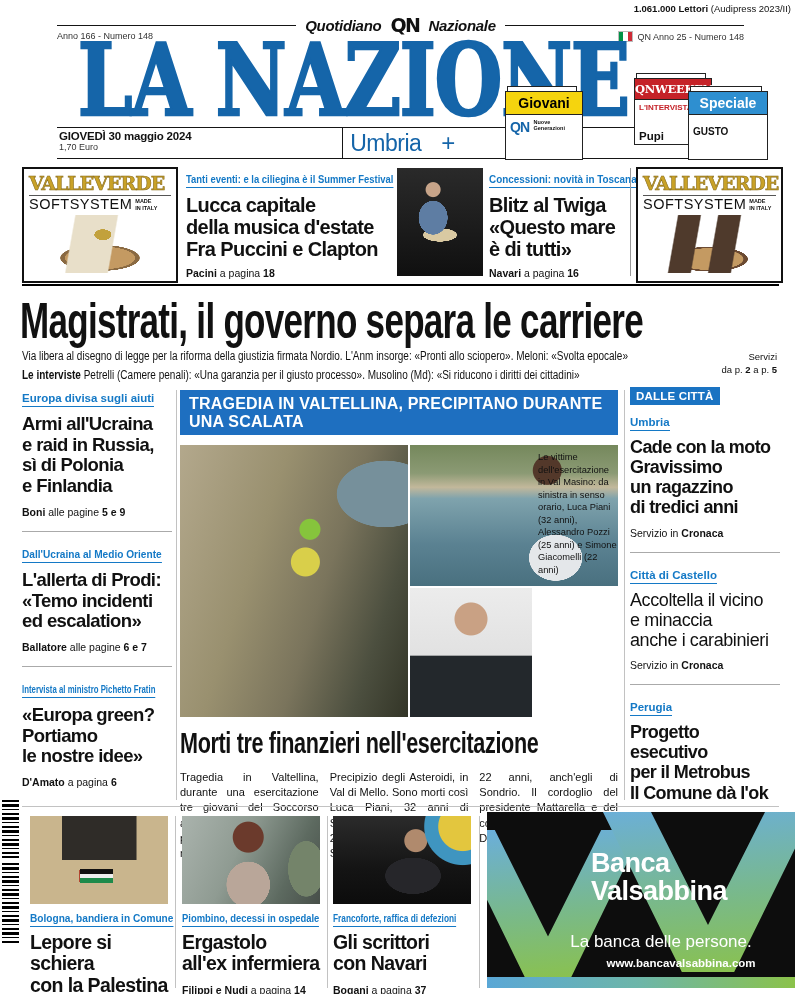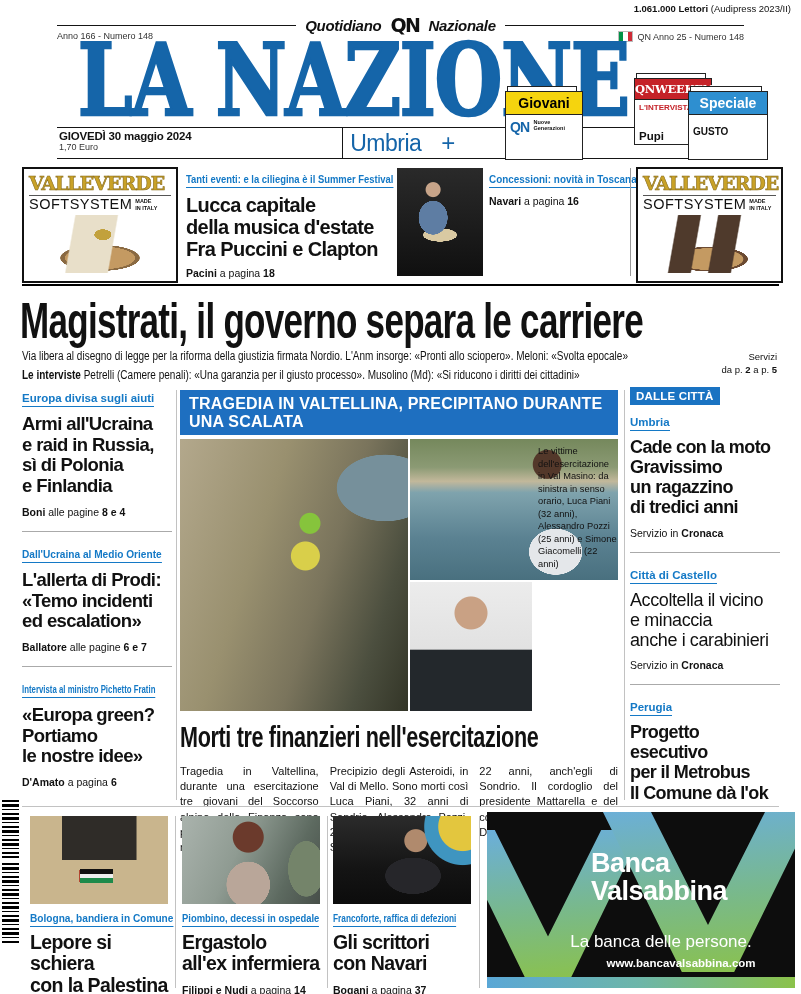--- a/index.html
+++ b/index.html
@@ -105,21 +105,21 @@
   .col-l .byline,.col-r .byline{margin-top:9px;}
   .sep{border-top:1px solid #aaa;margin:13px 0 12px;}
   .kx88{transform:scaleX(0.88);} .kx82{transform:scaleX(0.82);} .kx72{transform:scaleX(0.72);} .kx68{transform:scaleX(0.68);}
   .badge{display:inline-block;background:#1a73c2;color:#fff;font-weight:bold;font-size:11.5px;
          padding:3px 6px;margin-bottom:7px;letter-spacing:0.2px;}
 
   
   .center{position:absolute;left:180px;top:390px;width:438px;}
   .banner{background:#1e6fc0;color:#fff;font-weight:bold;font-size:16px;letter-spacing:0.2px;
           padding:5px 0 4px 9px;}
-  .photos{position:relative;height:272px;margin-top:4px;}
+  .photos{position:relative;height:272px;margin-top:10px;}
   .ph-climb{position:absolute;left:0;top:0;width:228px;height:272px;background:
       radial-gradient(circle at 57% 31%, #86c43c 0 10px, rgba(0,0,0,0) 11px),
       radial-gradient(circle at 55% 43%, #d9cf4a 0 14px, rgba(0,0,0,0) 15px),
       radial-gradient(ellipse 80px 55px at 90% 18%, #76909b 0 60%, rgba(0,0,0,0) 61%),
       linear-gradient(108deg, #b3a88c 0%, #99906f 35%, #7a745c 60%, #4c4f3f 82%, #333527 100%);}
   .ph-lake{position:absolute;left:230px;top:0;width:208px;height:141px;background:
       radial-gradient(circle at 66% 18%, #53382a 0 14px, rgba(0,0,0,0) 15px),
       radial-gradient(ellipse 44px 38px at 70% 80%, #e4e7ea 0 60%, rgba(0,0,0,0) 61%),
       linear-gradient(180deg, #75885c 0%, #8b9a74 20%, #c2b89b 30%, #7fa3ad 38%, #5b8292 70%, #49707f 100%);}
   .ph-uniform{position:absolute;left:230px;top:143px;width:122px;height:129px;background:
@@ -247,20 +247,23 @@
     <div class="hl">Lucca capitale
 della musica d'estate
 Fra Puccini e Clapton</div>
     <div class="byline"><span class="b">Pacini</span><span> a pagina </span><span class="b">18</span></div>
   </div>
 
   <div class="ph ph-clapton"></div>
 
   <div class="t-art2">
     <span class="kick">Concessioni: novità in Toscana</span>
+    <div class="hl">Blitz al Twiga
+«Questo mare
+è di tutti»</div>
     <div class="byline"><span class="b">Navari</span><span> a pagina </span><span class="b">16</span></div>
   </div>
 
   <div class="tdiv"></div>
 
   <div class="adbox ad-r">
     <div class="vv-brand">VALLEVERDE</div>
     <div class="vv-row">
       <span class="vv-soft">SOFTSYSTEM</span>
       <span class="vv-made pre">MADE
@@ -284,21 +287,21 @@
   <div class="vline" style="left:176px;top:390px;height:410px;"></div>
   <div class="vline" style="left:624px;top:390px;height:410px;"></div>
 
   <div class="col-l">
     <div>
       <span class="kick">Europa divisa sugli aiuti</span>
       <div class="hl">Armi all'Ucraina
 e raid in Russia,
 sì di Polonia
 e Finlandia</div>
-      <div class="byline"><span class="b">Boni</span><span> alle pagine </span><span class="b">8 e 4</span></div>
+      <div class="byline"><span class="b">Boni</span><span> alle pagine </span><span class="b">5 e 9</span></div>
     </div>
     <div class="sep"></div>
     <div>
       <span class="kick kx88">Dall'Ucraina al Medio Oriente</span>
       <div class="hl">L'allerta di Prodi:
 «Temo incidenti
 ed escalation»</div>
       <div class="byline"><span class="b">Ballatore</span><span> alle pagine </span><span class="b">6 e 7</span></div>
     </div>
     <div class="sep"></div>

